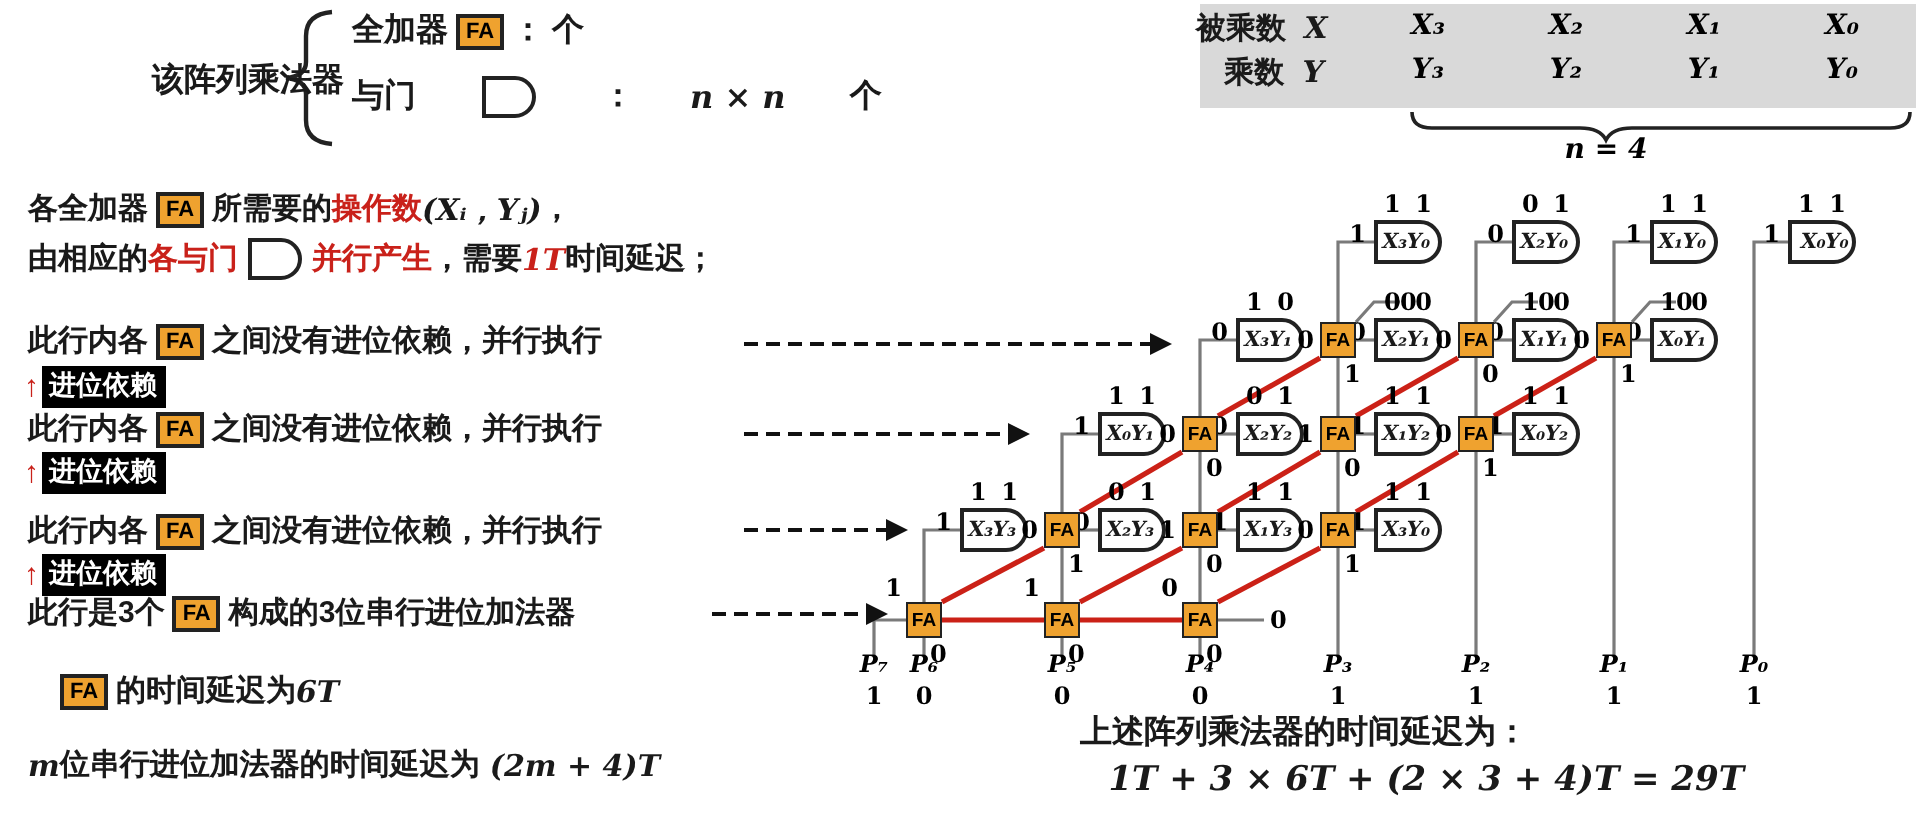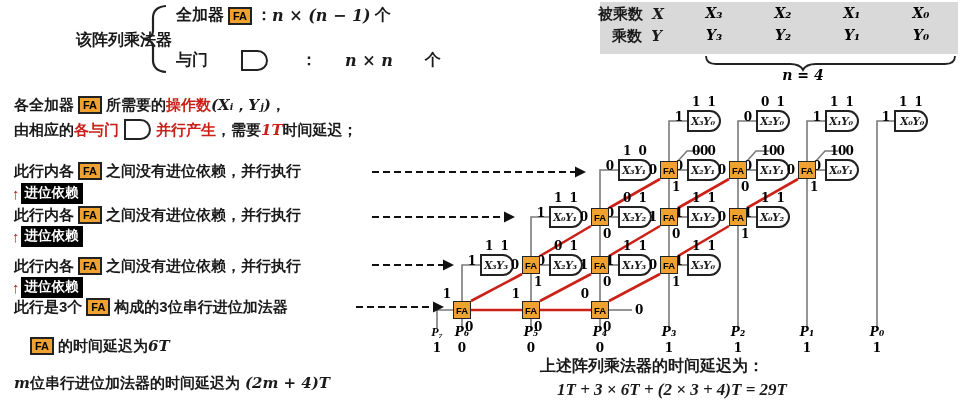--- a/index.html
+++ b/index.html
@@ -17,22 +17,22 @@
         border-radius:0 11px 11px 0;background:#fff;margin:0 5px;flex:none;}
   .badge{position:absolute;display:flex;align-items:center;}
   .badge-arrow{color:#c9211a;font-weight:bold;font-size:15px;margin-right:1px;}
   .badge-box{background:#000000;color:#fff;font-weight:bold;font-size:13.5px;padding:1px 4px 2px 4px;}
   .legend-title{position:absolute;left:28px;top:30px;font-weight:bold;font-size:16px;margin-left:48px;}
   .legend-item{position:absolute;left:176px;display:flex;align-items:center;font-weight:bold;font-size:16px;}
   .panel{position:absolute;left:600px;top:2px;width:358px;height:52px;background:#d9d9d9;}
   .hlabel{position:absolute;left:598px;width:64px;text-align:right;font-weight:bold;font-size:15px;white-space:nowrap;}
   .summary1{position:absolute;left:452px;top:356px;width:400px;text-align:center;
             font-weight:bold;font-size:16px;}
-  .summary2{position:absolute;left:472px;top:380px;width:400px;text-align:center;
-            font-size:17px;font-family:Liberation Serif, serif;}
+  .summary2{position:absolute;left:472px;top:380px;width:400px;text-align:right;
+            font-size:17px;}
   
   .dl{position:absolute;white-space:nowrap;font:bold 12px "DejaVu Serif",serif;color:#000;}
   .bits{text-align:center;word-spacing:3px;}
   .gout{text-align:right;}
   .flab{text-align:right;}
   .fsum{text-align:left;}
   .fcin{text-align:left;}
   .ftail{text-align:left;}
   .plab{text-align:center;font-style:italic;}
   .pval{text-align:center;}
@@ -118,24 +118,23 @@
       <path d="M454 265 l-11 -5.5 v11 z"></path>
         <path d="M444 307 l-11 -5.5 v11 z"></path>
     </g>
   </svg>
 
   <div class="legend-title">该阵列乘法器</div>
   <div class="legend-item" style="top:5px;">
     <span>全加器</span>
     <span class="chip">FA</span>
     <span>：</span>
-    <span class="math">n × (n − 1)</span>
     <span style="margin-left:4px;">个</span>
   </div>
-  <div class="legend-item" style="top:50px;gap:28px;">
+  <div class="legend-item" style="top:38px;gap:28px;">
     <span>与门</span>
     <span class="gateglyph"></span>
     <span>：</span>
     <span class="math">n × n</span>
     <span style="margin-left:4px;">个</span>
   </div>
 
   <div class="t" style="left:14px;top:95px;">
     <span>各全加器</span>
     <span class="chip">FA</span>
@@ -325,21 +324,21 @@
     <div class="fa" style="left: 453px; top: 301px;">FA</div>
     <div class="dl flab" style="left: 438px; top: 287px; width: 13px;">1</div>
     <div class="dl fsum" style="left: 465px; top: 320px; width: 14px;">0</div>
     <div class="fa" style="left: 522px; top: 301px;">FA</div>
     <div class="dl flab" style="left: 507px; top: 287px; width: 13px;">1</div>
     <div class="dl fsum" style="left: 534px; top: 320px; width: 14px;">0</div>
     <div class="fa" style="left: 591px; top: 301px;">FA</div>
     <div class="dl flab" style="left: 576px; top: 287px; width: 13px;">0</div>
     <div class="dl fsum" style="left: 603px; top: 320px; width: 14px;">0</div>
     <div class="dl ftail" style="left: 635px; top: 303px; width: 12px;">0</div>
-    <div class="dl plab" style="left: 423px; top: 325px; width: 28px; font-family: Liberation Serif, serif;">P₇</div>
+    <div class="dl plab" style="left: 423px; top: 325px; width: 28px;">P₇</div>
     <div class="dl pval" style="left: 423px; top: 341px; width: 28px;">1</div>
     <div class="dl plab" style="left: 448px; top: 325px; width: 28px;">P₆</div>
     <div class="dl pval" style="left: 448px; top: 341px; width: 28px;">0</div>
     <div class="dl plab" style="left: 517px; top: 325px; width: 28px;">P₅</div>
     <div class="dl pval" style="left: 517px; top: 341px; width: 28px;">0</div>
     <div class="dl plab" style="left: 586px; top: 325px; width: 28px;">P₄</div>
     <div class="dl pval" style="left: 586px; top: 341px; width: 28px;">0</div>
     <div class="dl plab" style="left: 655px; top: 325px; width: 28px;">P₃</div>
     <div class="dl pval" style="left: 655px; top: 341px; width: 28px;">1</div>
     <div class="dl plab" style="left: 724px; top: 325px; width: 28px;">P₂</div>

